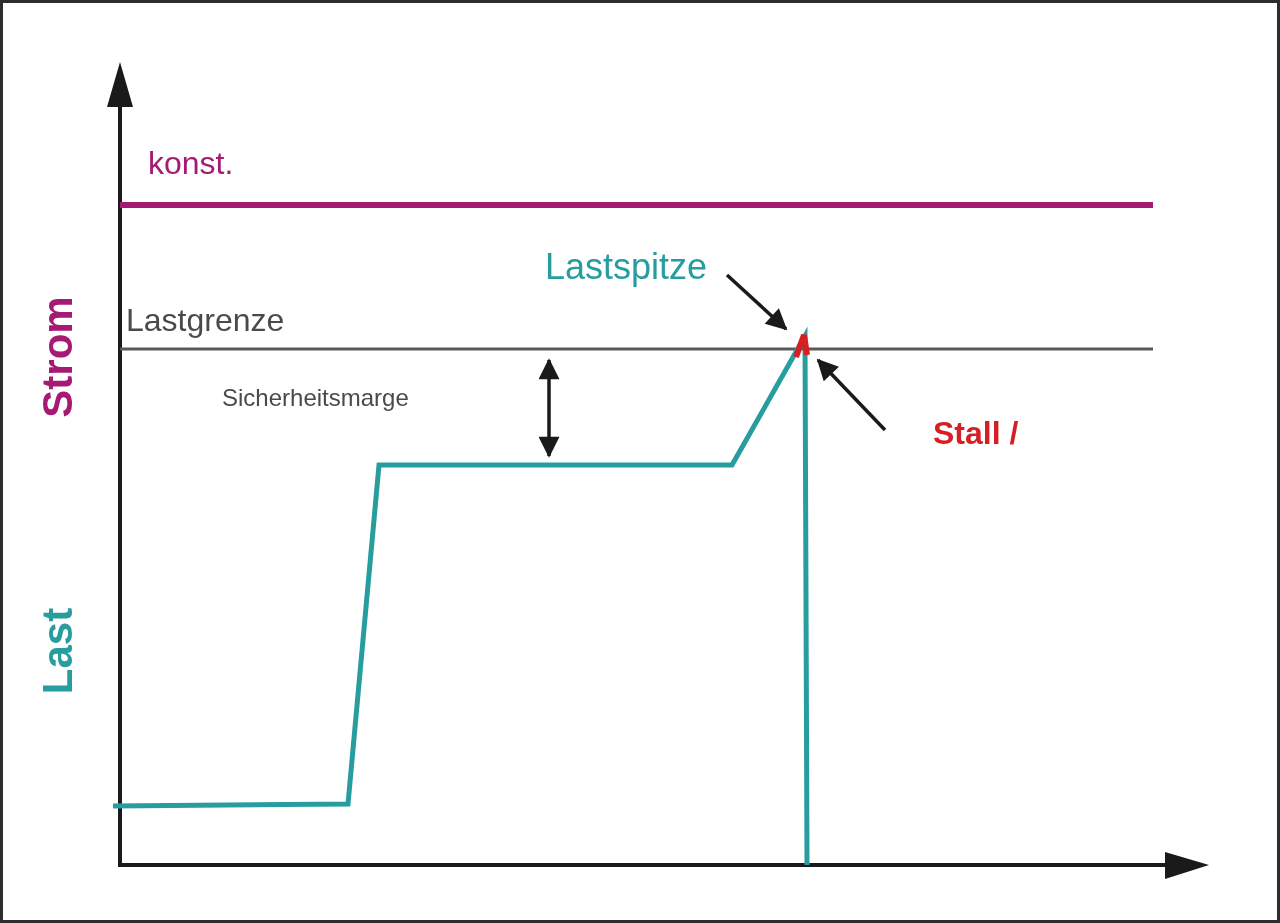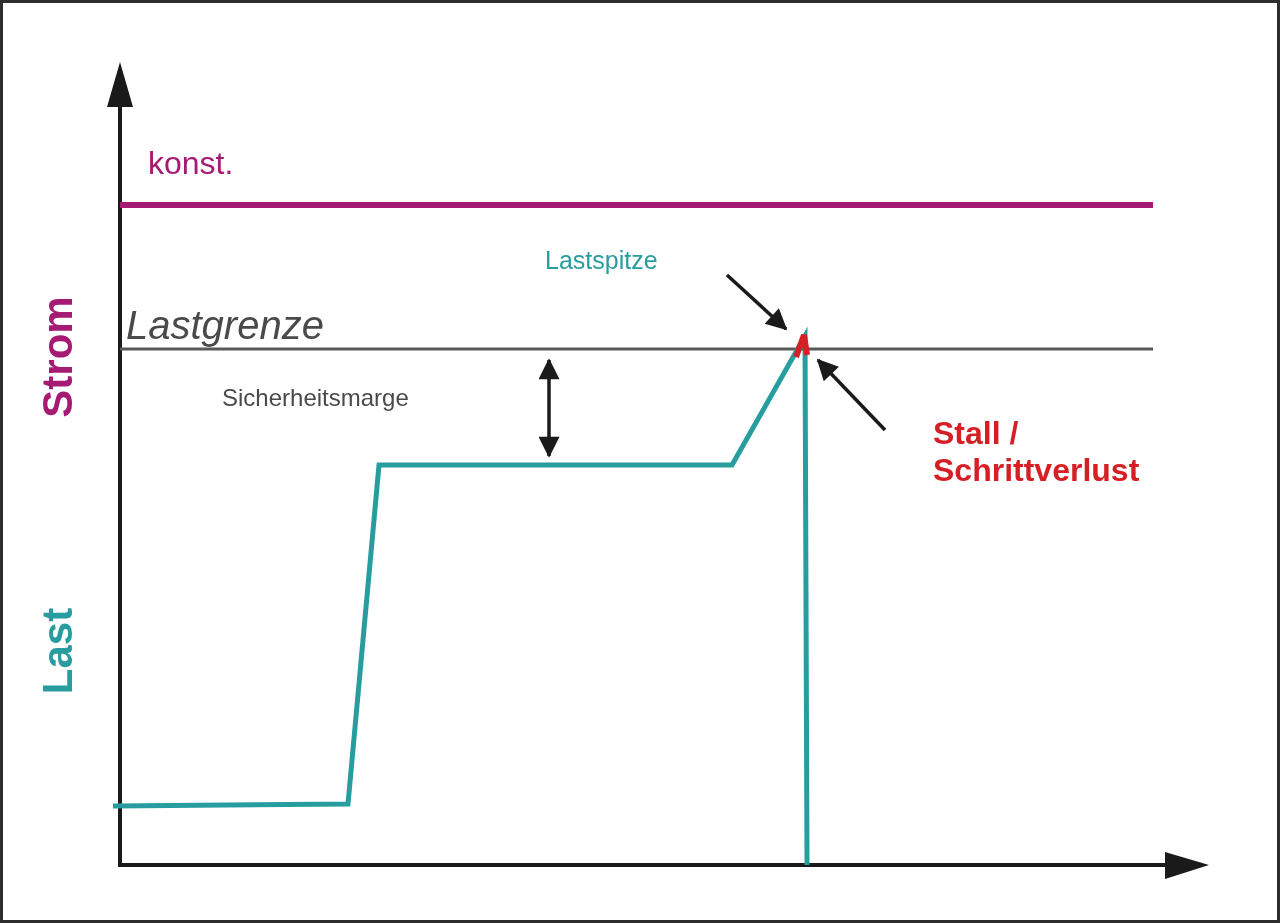--- a/index.html
+++ b/index.html
@@ -7,23 +7,23 @@
     position:relative;
     width:1274px;height:917px;
     border:3px solid #2d2d2d;
     background:#ffffff;
     font-family:"Liberation Sans", sans-serif;
     overflow:hidden;
   }
   svg.chart{position:absolute;left:0;top:0;width:1274px;height:917px;}
   .lbl{position:absolute;white-space:nowrap;line-height:1.15;}
   .lbl-konst           {left:145px; top:142px;  font-size:32px; color:#a51a73;}
-  .lbl-lastgrenze      {left:123px; top:299px;  font-size:40px; color:#4a4a4a;font-style:italic;}
+  .lbl-lastgrenze      {left:123px; top:299px;  font-size:32px; color:#4a4a4a;}
   .lbl-sicherheitsmarge{left:219px; top:381px;  font-size:24px; color:#4a4a4a;}
-  .lbl-lastspitze      {left:542px; top:243px;  font-size:25px; color:#289da0;}
+  .lbl-lastspitze      {left:542px; top:243px;  font-size:36px; color:#289da0;}
   .lbl-stall           {left:930px; top:412px;  font-size:32px; color:#d61f24; font-weight:bold;}
   .lbl-stall span{display:block;}
   .ylbl{
     position:absolute;width:260px;height:60px;
     text-align:center;font-weight:bold;font-size:42px;
     transform:rotate(-90deg);
   }
   .ylbl-strom{left:-69px; top:324px; color:#a51a73;}
   .ylbl-last {left:-69px; top:618px; color:#289da0;}
 </style>
@@ -54,20 +54,19 @@
   <div class="lbl lbl-konst">konst.</div>
 
   <div class="lbl lbl-lastgrenze">Lastgrenze</div>
 
   <div class="lbl lbl-sicherheitsmarge">Sicherheitsmarge</div>
 
   <div class="lbl lbl-lastspitze">Lastspitze</div>
 
   <div class="lbl lbl-stall">
     <span>Stall /</span>
-    <span>Schrittverlust</span>
   </div>
 
   <div class="ylbl ylbl-strom">Strom</div>
 
   <div class="ylbl ylbl-last">Last</div>
 
 </div>
 
 </body></html>

